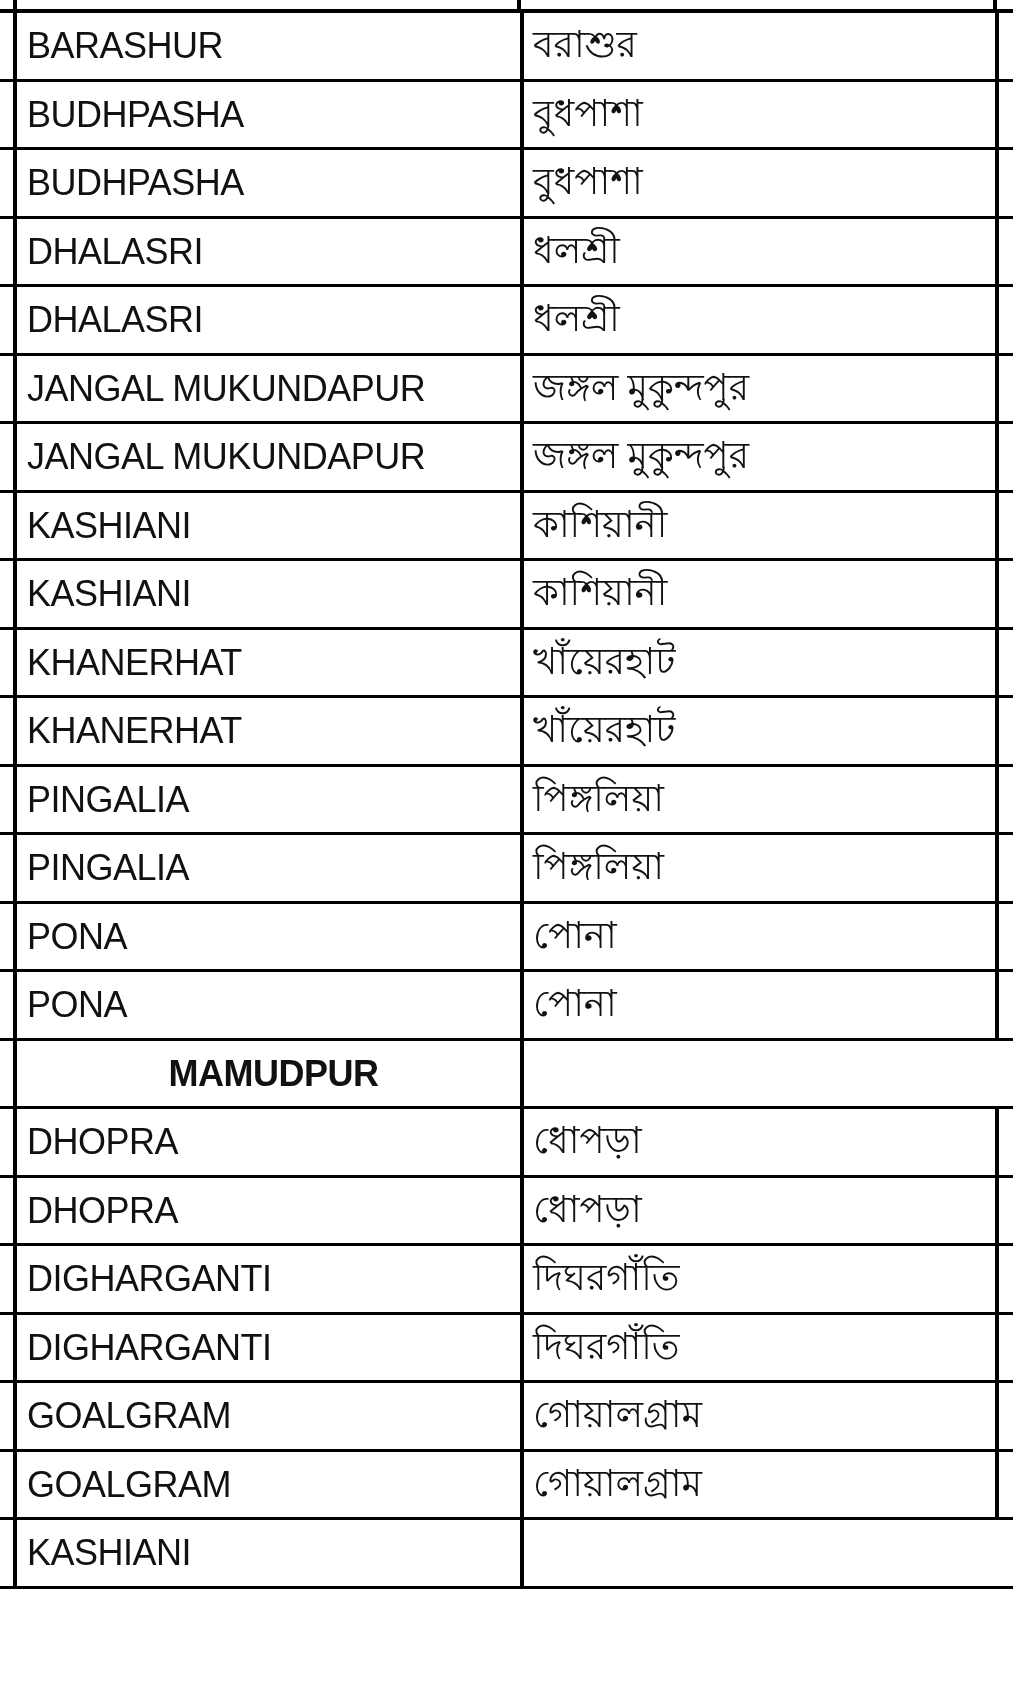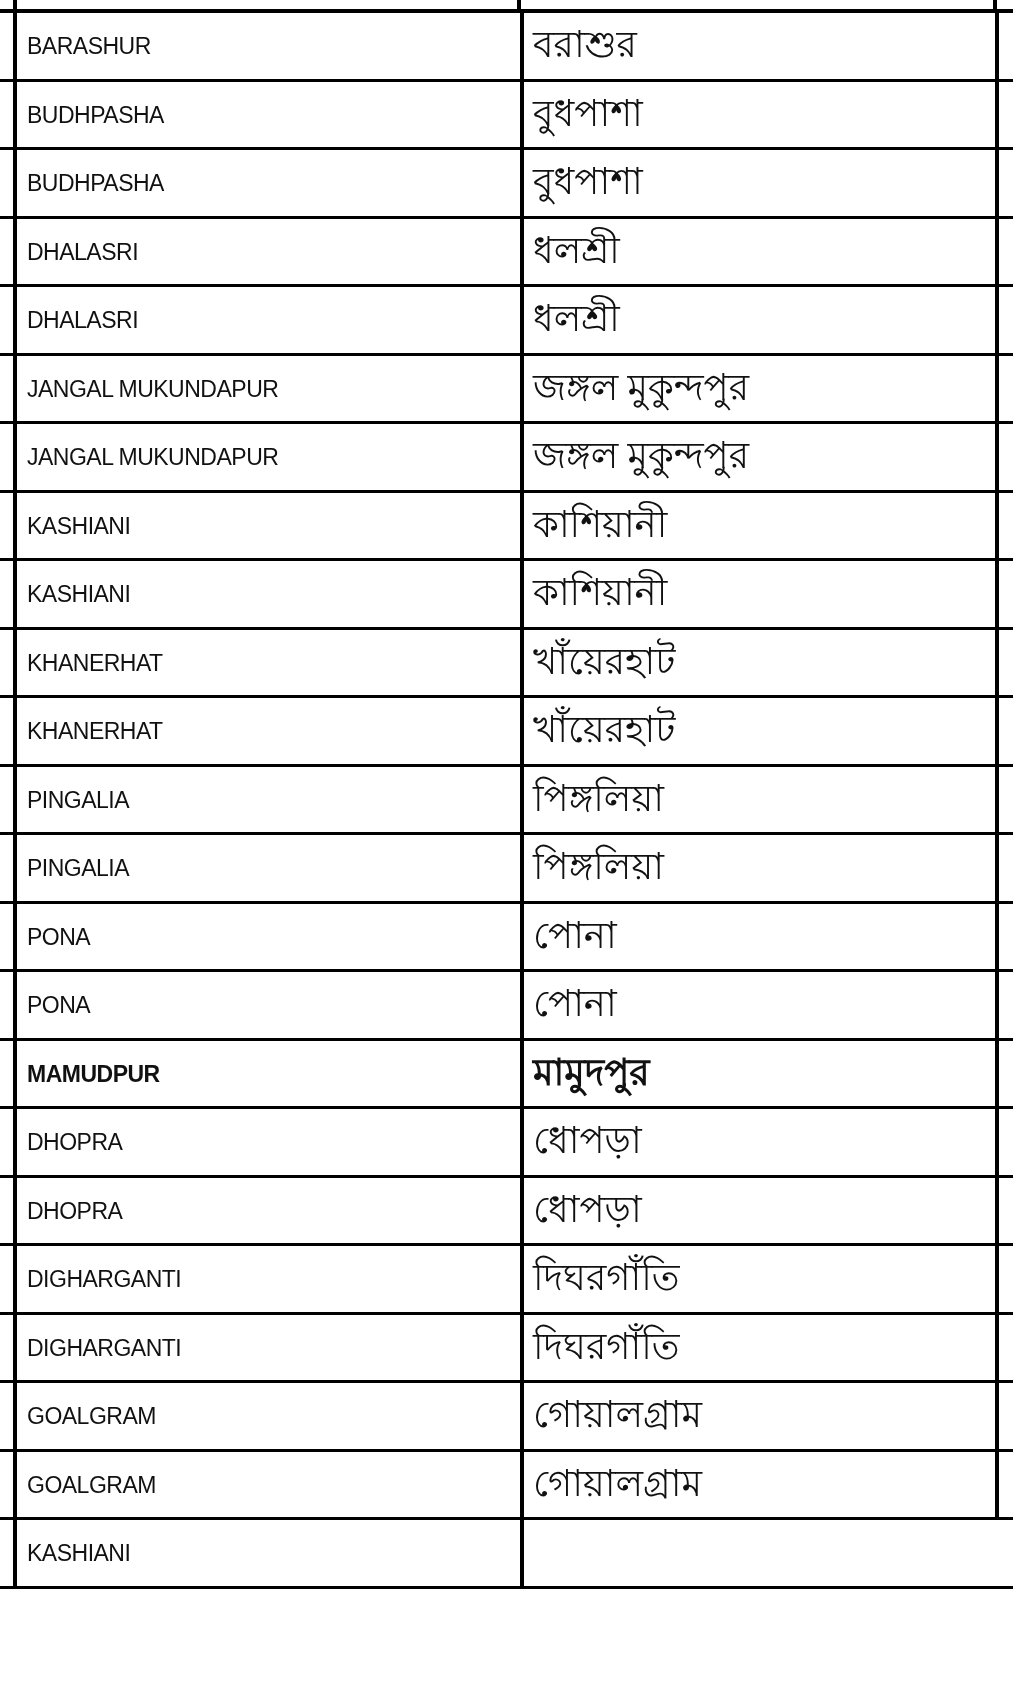--- a/index.html
+++ b/index.html
@@ -67,38 +67,39 @@
     background: #ffffff;
   }
   .cell {
     overflow: hidden;
     white-space: nowrap;
   }
   .cell.edge { border: none; }
   .cell.en {
     border-left: 4px solid #000000;
     padding: 3px 0 0 10px;
-    font-size: 23px;
+    font-size: 36px;
     letter-spacing: -0.5px;
     line-height: 60px;
     font-family: "Liberation Sans", sans-serif;
   }
   .cell.bn {
     border-left: 4px solid #000000;
     padding: 1px 16px 0 9px;
     font-size: 37px;
     line-height: 62px;
     font-family: "Liberation Serif", "DejaVu Serif", serif;
   }
   .cell.right-cut {
     border-left: 4px solid #000000;
   }
   .row.bold .cell.en,
   .row.bold .cell.bn {
     font-weight: bold;
+    text-align: center;
   }
   
   .below-table {
     position: absolute;
     left: 0;
     bottom: 0;
     width: 1013px;
     height: 88px;
     background: #ffffff;
   }
@@ -223,21 +224,20 @@
   <div class="row">
     <div class="cell edge"></div>
     <div class="cell en">PONA</div>
     <div class="cell bn">পোনা</div>
     <div class="cell right-cut"></div>
   </div>
 
   <div class="row bold">
     <div class="cell edge"></div>
     <div class="cell en">MAMUDPUR</div>
-    <div class="cell bn">মামুদপুর</div>
     <div class="cell right-cut"></div>
   </div>
 
   <div class="row">
     <div class="cell edge"></div>
     <div class="cell en">DHOPRA</div>
     <div class="cell bn">ধোপড়া</div>
     <div class="cell right-cut"></div>
   </div>
 

